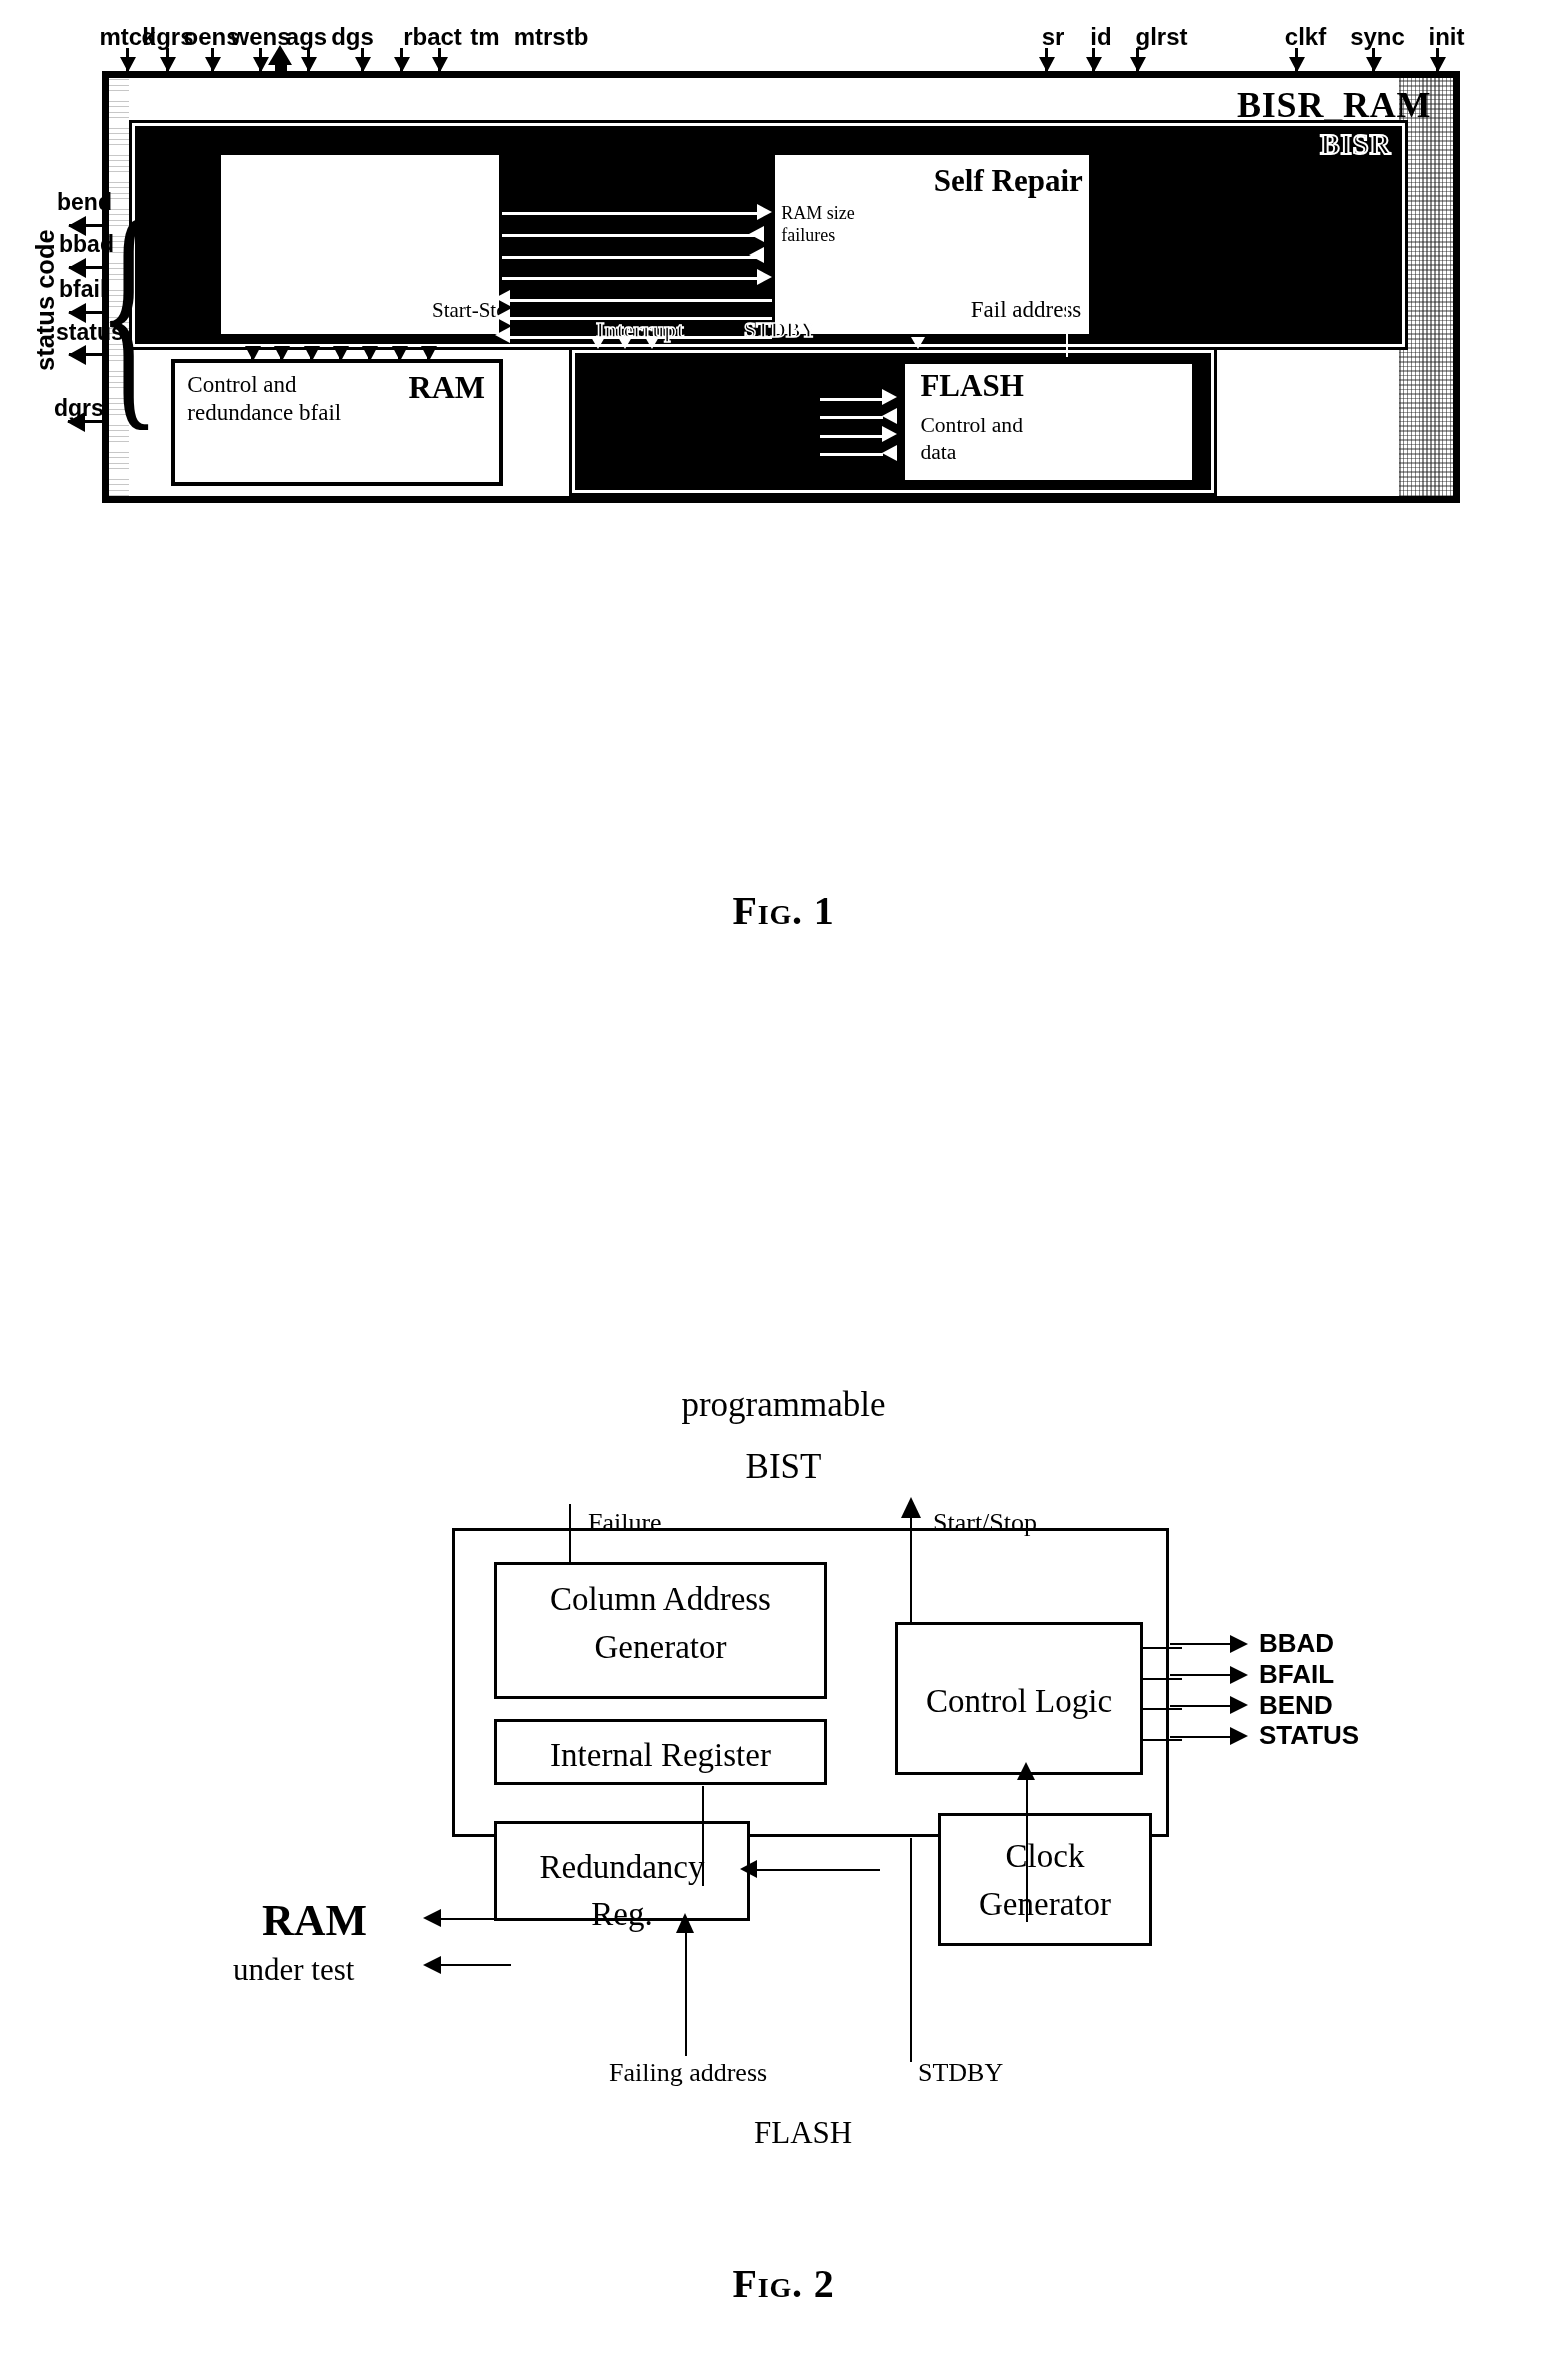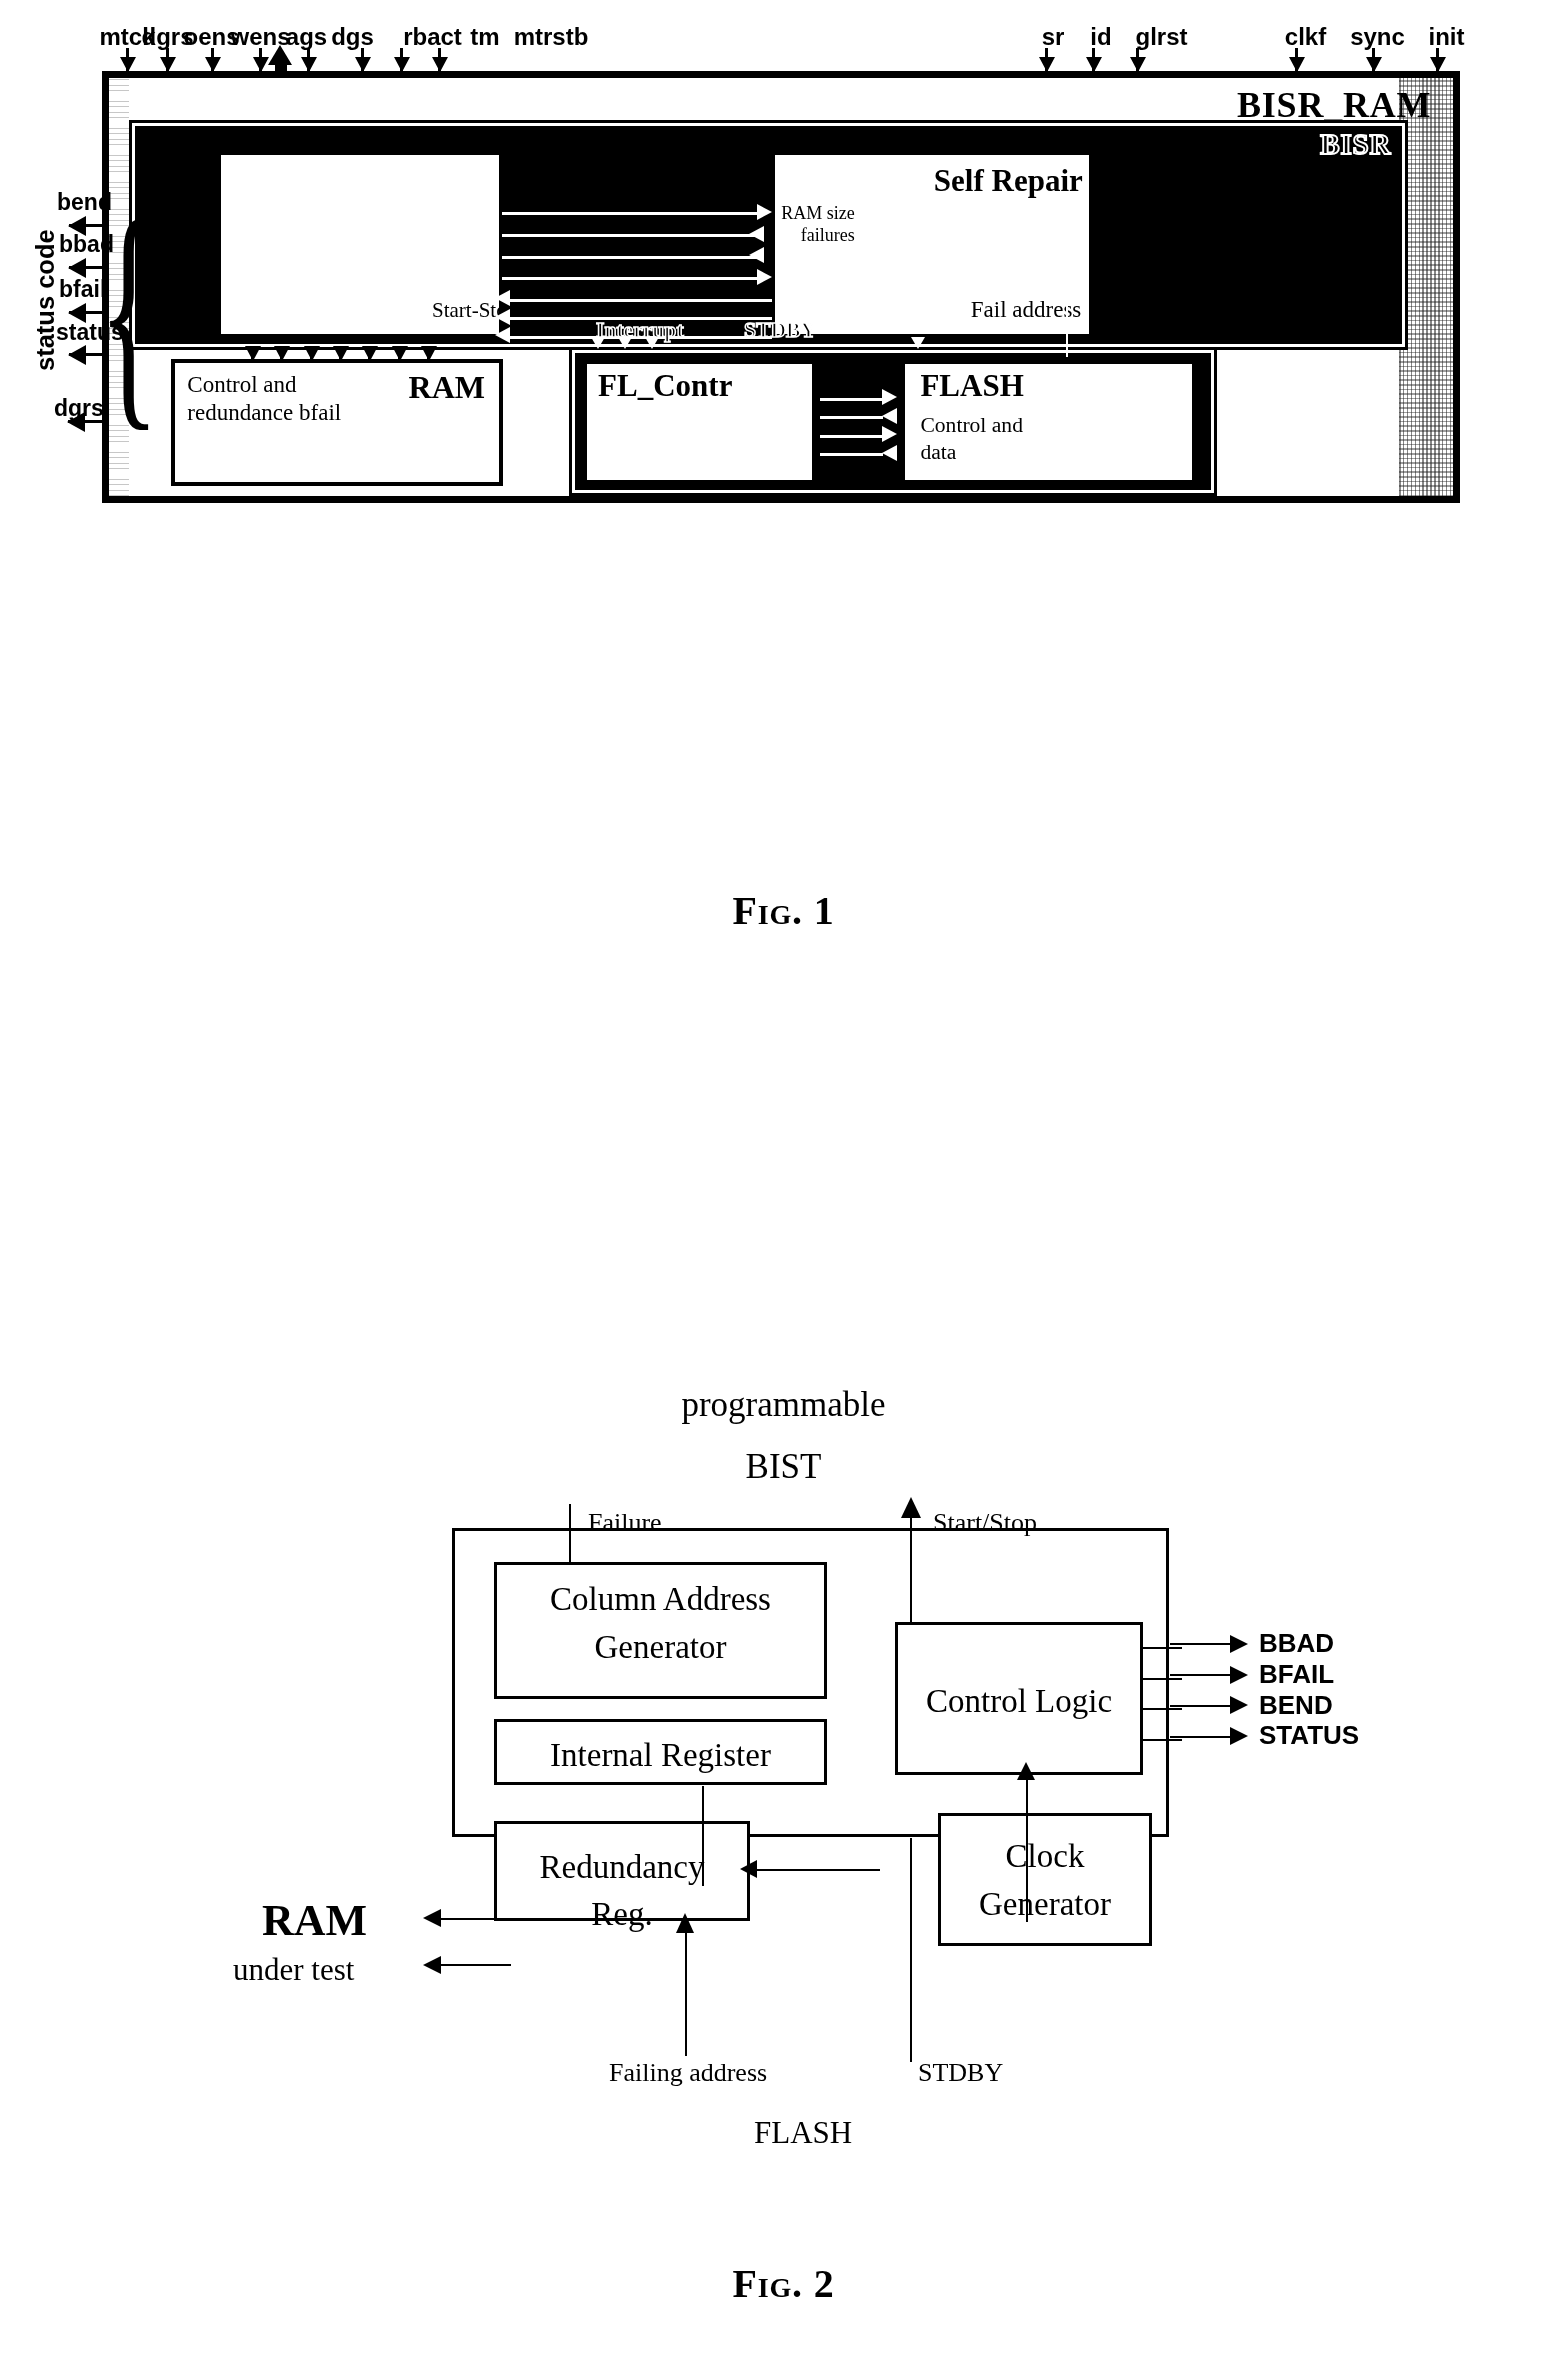--- a/index.html
+++ b/index.html
@@ -74,21 +74,20 @@
   }
 
   
   #bisr-panel {
     left: 23px; top: 45px;
     width: 1273px; height: 224px;
     background: #000;
     border: 3.9px solid #fff;
     box-sizing: border-box;
     outline: 3.1px solid #000;
-    text-align: right;
   }
   #bisr-label {
     right: 10.8px; top: 1.5px;
     font-size: 29px; font-weight: 700;
     color: #000;
     -webkit-text-stroke: 1.9px #fff;
     letter-spacing: 0.8px;
   }
 
   .wbox {
@@ -299,23 +298,20 @@
 
   <div class="wbox" id="ram-box">
     <div class="abs" id="ram-inner-lbl">
       <div>Control and</div>
       <div>redundance bfail</div>
     </div>
     <div class="abs" id="ram-title">RAM</div>
   </div>
 
   <div class="abs" id="flashgrp">
-    <div class="wbox" id="flcontr-box">
-      <div class="abs" id="flcontr-title">FL_Contr</div>
-    </div>
     <div class="wbox" id="flash-box">
       <div class="abs" id="flash-title">FLASH</div>
       <div class="abs" id="flash-ctrl-lbl">
         <div>Control and</div>
         <div>data</div>
       </div>
     </div>
 
     <div class="wbus" style="left:245px;top:45px;width:69px"></div>
     <div class="wtri-r" style="left:307px;top:36px"></div>

